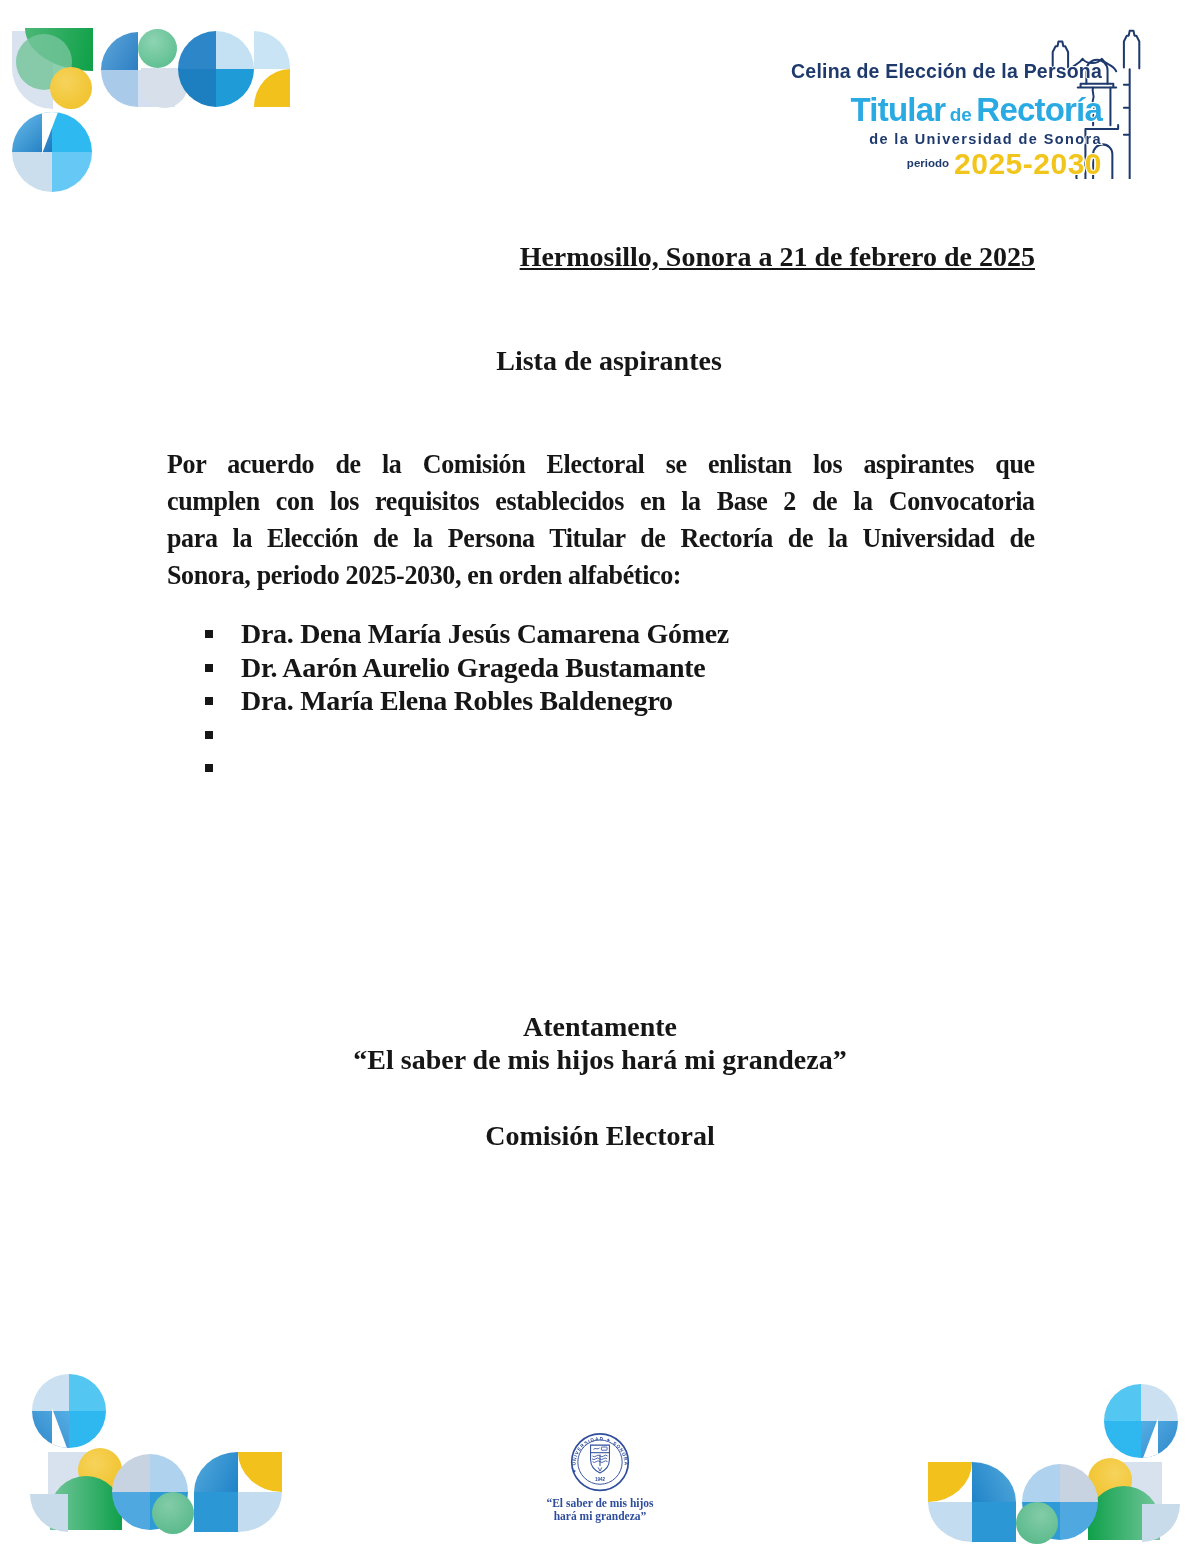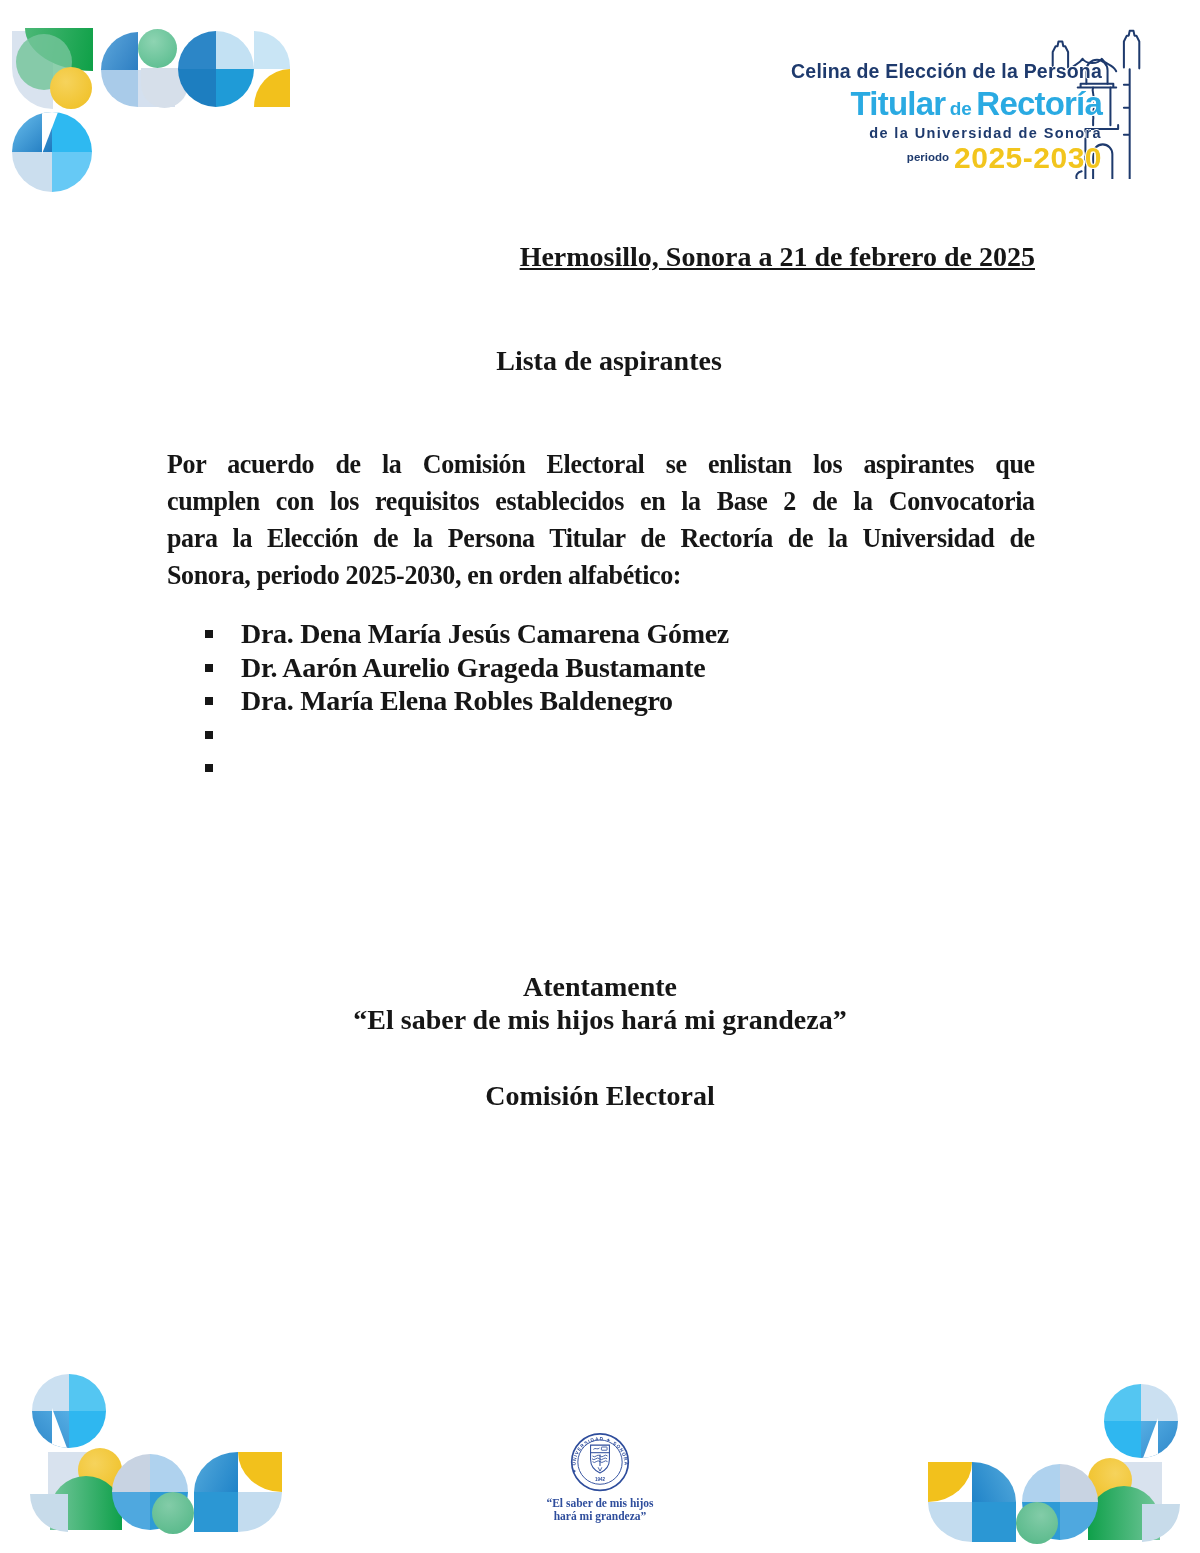--- a/index.html
+++ b/index.html
@@ -9,39 +9,39 @@
   .deco{position:absolute;}
   .quad{position:absolute;border-radius:50%;overflow:hidden;}
   .quad>div{position:absolute;width:50%;height:50%;}
   .q-tl{left:0;top:0}.q-tr{left:50%;top:0}.q-bl{left:0;top:50%}.q-br{left:50%;top:50%}
 
   
   .logo-text{position:absolute;left:700px;top:60px;width:402px;text-align:right;
              font-family:"Liberation Sans",sans-serif;color:#1E3A6D;
              text-shadow:1px 0 0 #fff,-1px 0 0 #fff,0 1px 0 #fff,0 -1px 0 #fff,2px 1px 0 #fff;}
   .l1{font-size:19.5px;font-weight:700;letter-spacing:.2px;}
-  .l2{color:#2AAAE2;font-weight:700;margin-top:2px;}
+  .l2{color:#2AAAE2;font-weight:700;margin-top:8px;}
   .l2 .big{font-size:33px;font-weight:700;letter-spacing:-.8px;}
   .l2 .small{font-size:19px;}
   .l3{font-size:14.5px;font-weight:700;letter-spacing:1.4px;margin-top:2px;}
   .l4 .periodo{font-size:11.5px;font-weight:700;vertical-align:7px;margin-right:5px;}
   .l4 .years{font-size:30px;font-weight:700;color:#F2C51D;letter-spacing:.5px;}
 
   
   .date{position:absolute;left:167px;width:868px;top:241px;text-align:right;font-weight:700;font-size:28px;text-decoration:underline;}
   .title{position:absolute;left:0;right:0;top:345px;text-align:center;font-weight:700;font-size:28px;padding-left:18px;}
   .para{position:absolute;left:167px;top:445px;width:933px;transform:scaleX(.93);transform-origin:0 0;
         font-weight:700;font-size:28px;line-height:37px;letter-spacing:-.4px;}
   .jline{text-align:justify;text-align-last:justify;}
   .jline.last{text-align-last:left;}
   .aspirantes{position:absolute;left:205px;top:617px;margin:0;padding:0;list-style:none;
               font-weight:700;font-size:28px;letter-spacing:-.3px;}
   .aspirantes li{display:flex;align-items:flex-start;height:33.5px;line-height:33.5px;}
   .sq{width:8px;height:8px;background:#161616;margin:13px 28px 0 0;flex:none;}
-  .closing{position:absolute;left:0;right:0;top:970px;text-align:center;font-weight:700;
+  .closing{position:absolute;left:0;right:0;top:1010px;text-align:center;font-weight:700;
            font-size:28px;line-height:33px;}
   .signature{margin-top:43px;}
 
   
   .seal-motto{position:absolute;left:450px;width:300px;top:1497px;text-align:center;color:#2E4D9C;
               font-size:11.5px;font-weight:700;line-height:13px;}
   .deco-br{transform:scaleX(-1);}
 </style>
 </head>
 <body>

